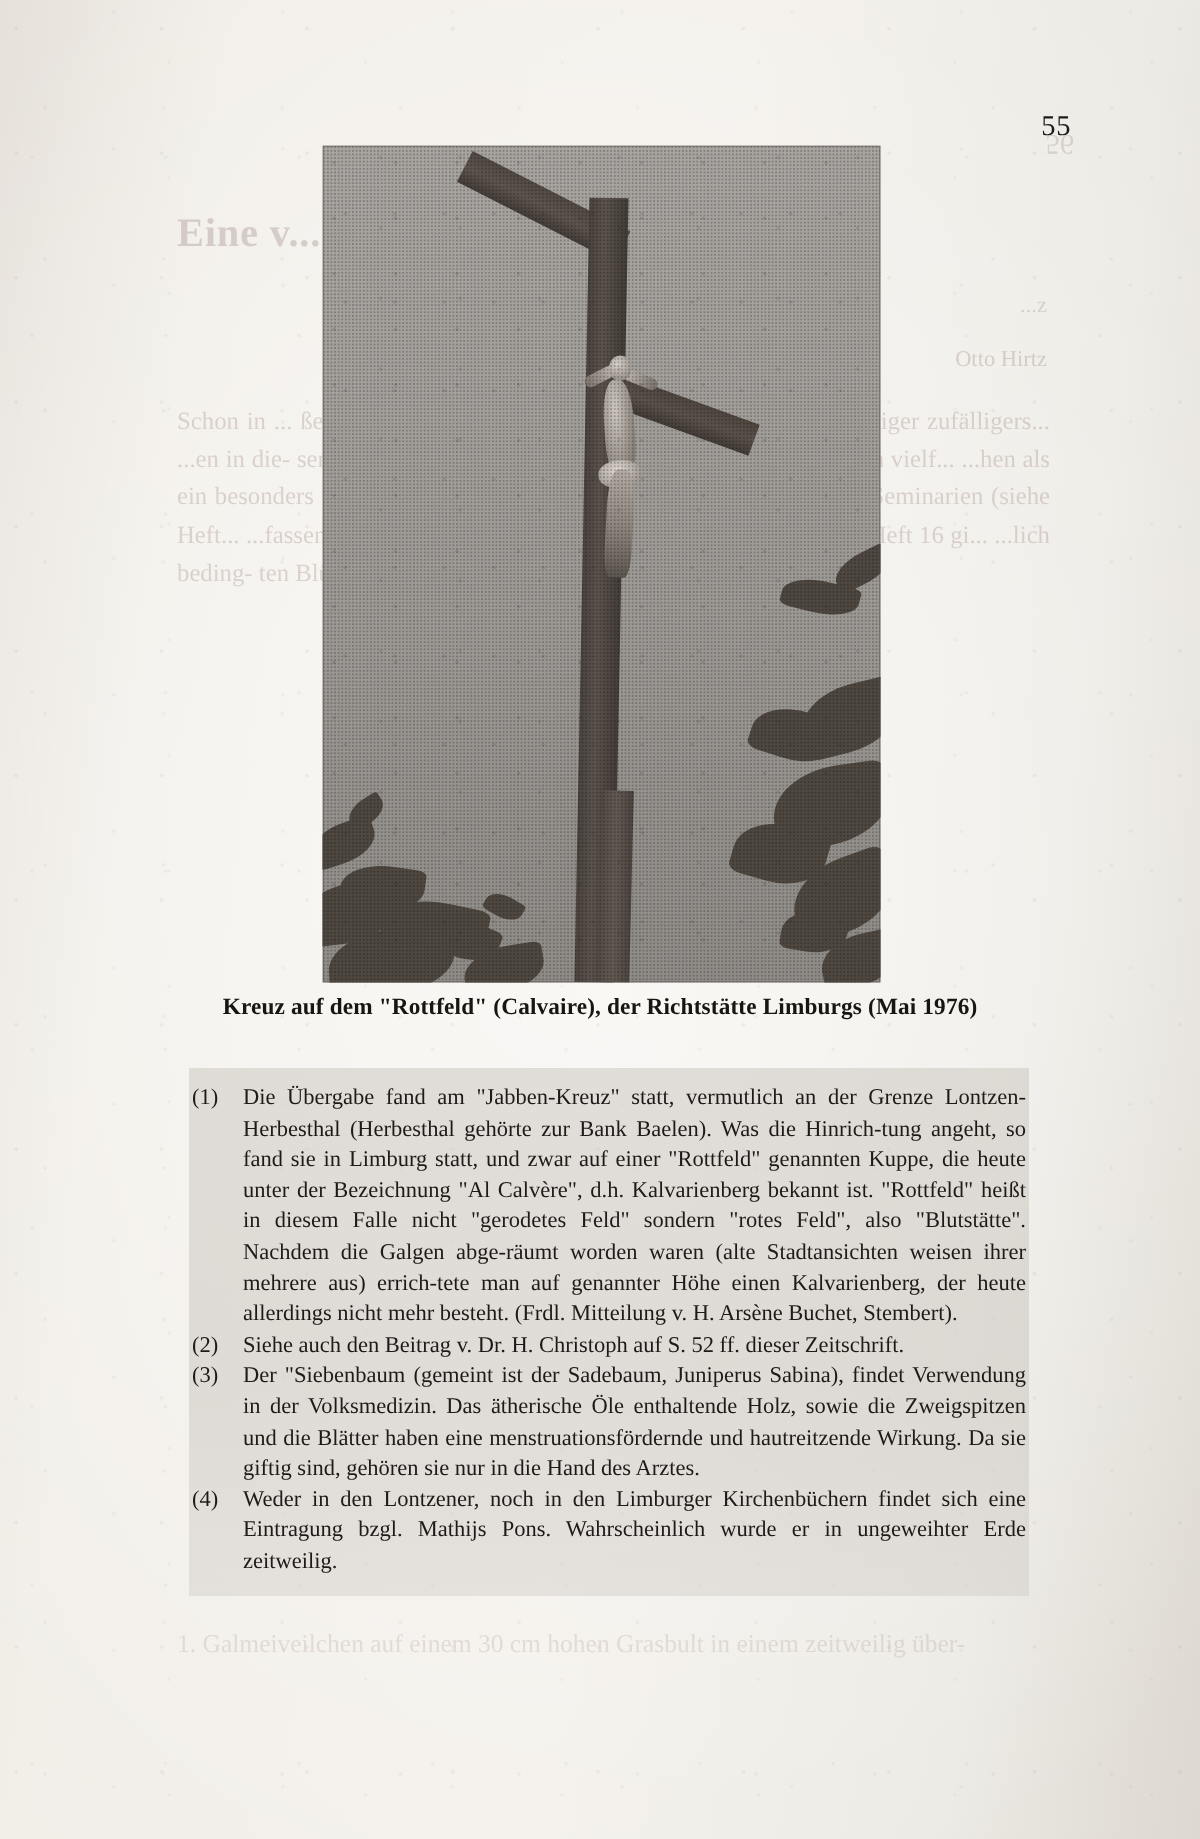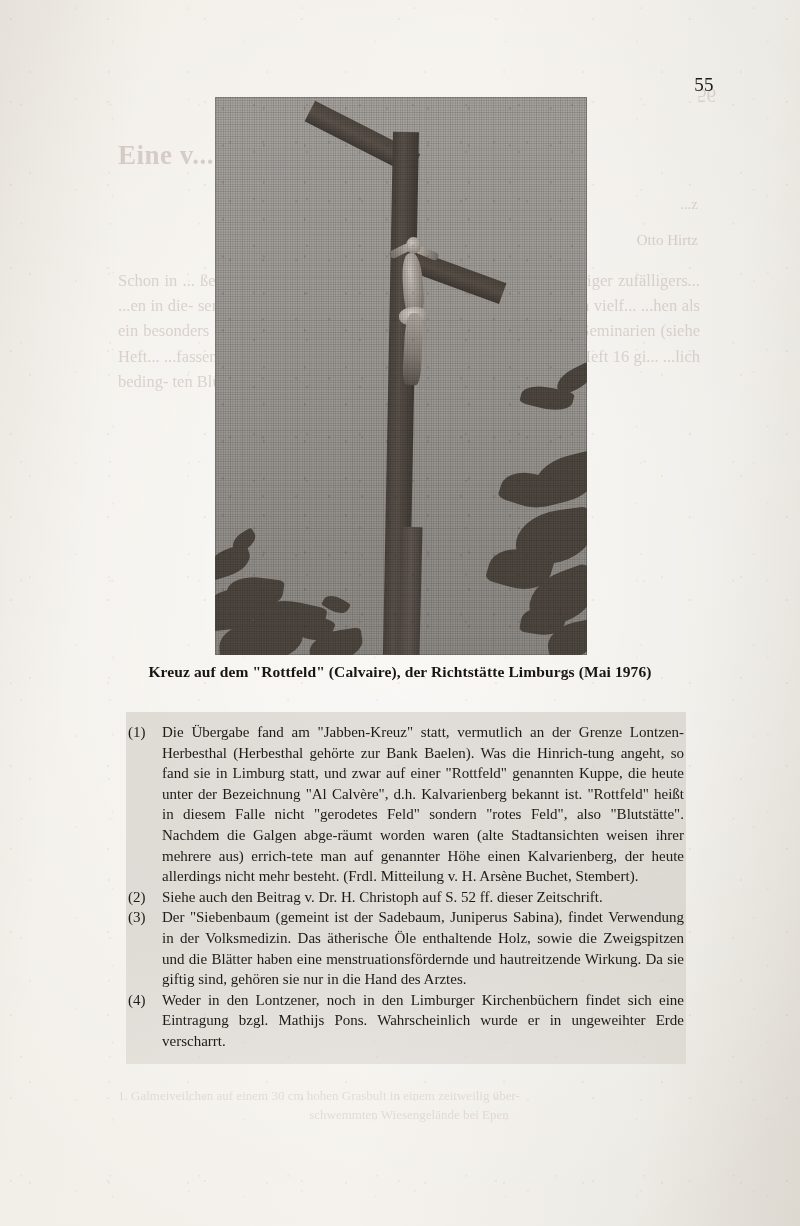--- a/index.html
+++ b/index.html
@@ -101,21 +101,21 @@
     font-size: 16.5px;
     line-height: 25.2px;
     text-align: justify;
     color: rgba(146,120,112,.28);
   }
   .ghost-foot {
     position: absolute;
     left: 118px;
     top: 1086px;
     width: 582px;
-    font-size: 13px;
+    font-size: 17px;
     line-height: 19px;
     text-align: center;
     color: rgba(160,134,126,.22);
   }
   .ghost-foot .gf-1 { text-align: left; }
 
   
   .photo {
     position: absolute;
     left: 215px;
@@ -331,21 +331,20 @@
   <div class="paper-grain"></div>
   <div class="paper-speckle"></div>
 
   <div class="ghost-layer">
     <div class="ghost-title">Eine v...                                           ...rtung</div>
     <div class="ghost-sub">...z</div>
     <div class="ghost-author">Otto Hirtz</div>
     <div class="ghost-body">Schon in ... ße konnte deutlich g... ...eiflora im Göhltal un... ...mit einiger zufälligers... ...en in die- sem Gebiet... ...anzengesell- schaft (Vi... ...e sowie in ihren vielf... ...hen als ein besonders ... ...tionsdecke des Göhlt... ...von Prof. Schwicker... ...Seminarien (siehe Heft... ...fassenden Einblick e... ...eigentüm- lichsten Pf... ...fläche. In Heft 16 gi... ...lich beding- ten Blühas... ...vor allem aber wurden die... ...schaft, be-</div>
     <div class="ghost-foot">
       <div class="gf-1">1. Galmeiveilchen auf einem 30 cm hohen Grasbult in einem zeitweilig über-</div>
-      <div>schwemmten Wiesengelände bei Epen</div>
     </div>
   </div>
 
   <div class="folio-ghost">56</div>
   <div class="folio">55</div>
 
   <div class="photo">
     <div class="sky"></div>
 
     <div class="cross-arm-l"></div>
@@ -401,17 +400,17 @@
     <div class="note">
       <div class="note-marker">(2)</div>
       <div class="note-text">Siehe auch den Beitrag v. Dr. H. Christoph auf S. 52 ff. dieser Zeitschrift.</div>
     </div>
     <div class="note">
       <div class="note-marker">(3)</div>
       <div class="note-text">Der "Siebenbaum (gemeint ist der Sadebaum, Juniperus Sabina), findet Verwendung in der Volksmedizin. Das ätherische Öle enthaltende Holz, sowie die Zweigspitzen und die Blätter haben eine menstruationsfördernde und hautreitzende Wirkung. Da sie giftig sind, gehören sie nur in die Hand des Arztes.</div>
     </div>
     <div class="note">
       <div class="note-marker">(4)</div>
-      <div class="note-text">Weder in den Lontzener, noch in den Limburger Kirchenbüchern findet sich eine Eintragung bzgl. Mathijs Pons. Wahrscheinlich wurde er in ungeweihter Erde verscharrt.</div>
+      <div class="note-text">Weder in den Lontzener, noch in den Limburger Kirchenbüchern findet sich eine Eintragung bzgl. Mathijs Pons. Wahrscheinlich wurde er in ungeweihter Erde zeitweilig.</div>
     </div>
   </div>
 
 </div>
 
 </body></html>

